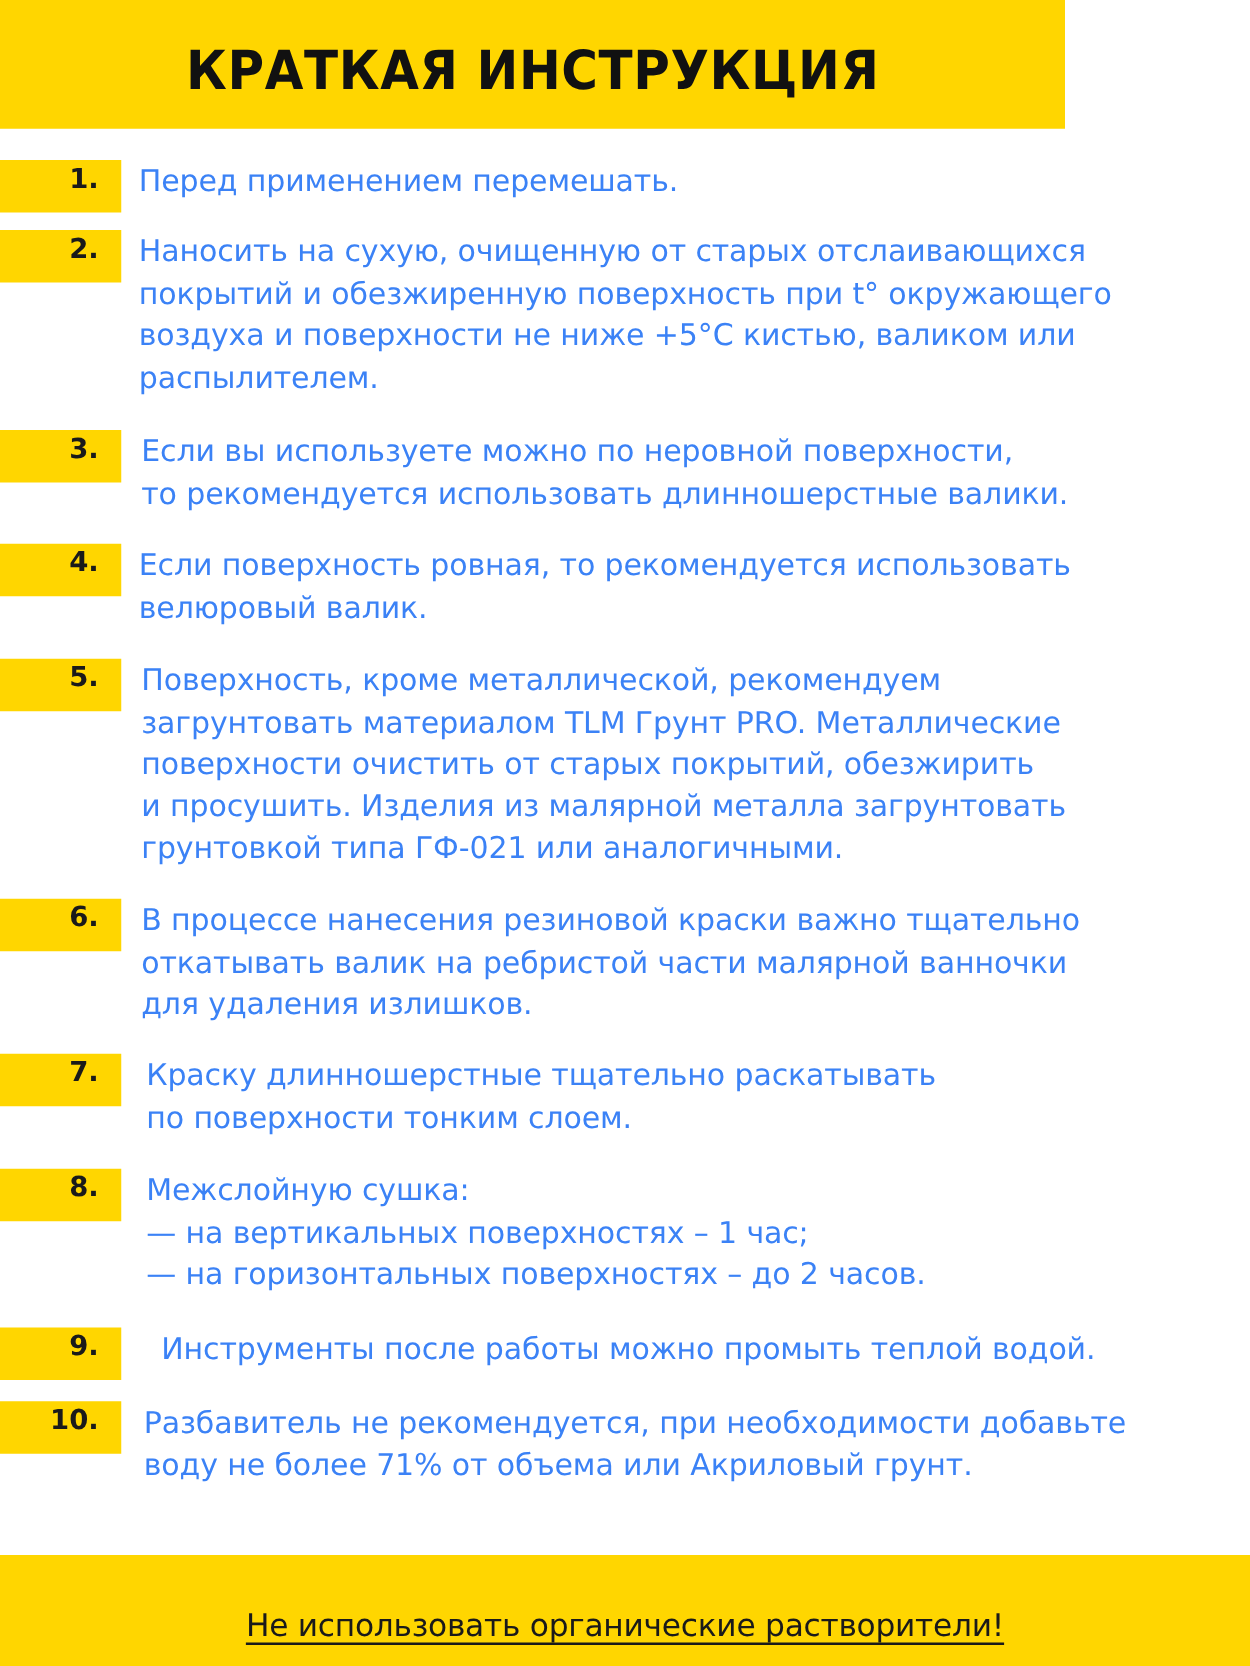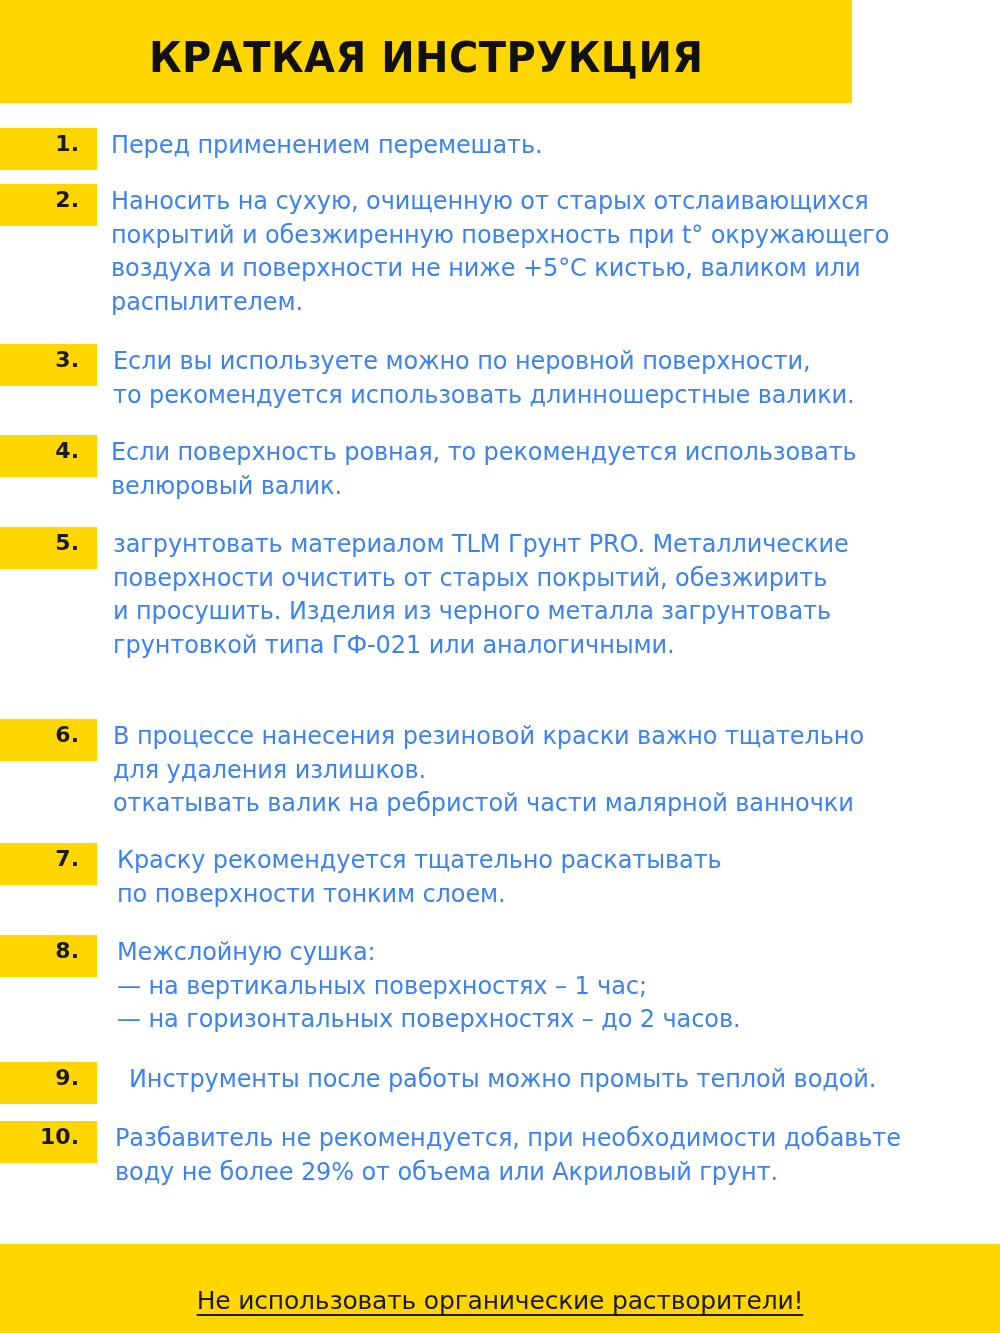--- a/index.html
+++ b/index.html
@@ -139,44 +139,45 @@
     <span class="line">Если поверхность ровная, то рекомендуется использовать</span>
     <span class="line">велюровый валик.</span>
   </div>
 </div>
 
 <div class="item" style="top:527px;">
   <div class="num-tab">
       <span class="num">5.</span>
     </div>
   <div class="item-text" style="left:113px;">
+    <span class="line">Поверхность, кроме металлической, рекомендуем</span>
     <span class="line">загрунтовать материалом TLM Грунт PRO. Металлические</span>
     <span class="line">поверхности очистить от старых покрытий, обезжирить</span>
-    <span class="line">и просушить. Изделия из черного металла загрунтовать</span>
+    <span class="line">и просушить. Изделия из малярной металла загрунтовать</span>
     <span class="line">грунтовкой типа ГФ-021 или аналогичными.</span>
   </div>
 </div>
 
 <div class="item" style="top:719px;">
   <div class="num-tab">
       <span class="num">6.</span>
     </div>
   <div class="item-text" style="left:113px;">
     <span class="line">В процессе нанесения резиновой краски важно тщательно</span>
+    <span class="line">откатывать валик на ребристой части малярной ванночки</span>
     <span class="line">для удаления излишков.</span>
-    <span class="line">откатывать валик на ребристой части малярной ванночки</span>
   </div>
 </div>
 
 <div class="item" style="top:843px;">
   <div class="num-tab">
       <span class="num">7.</span>
     </div>
   <div class="item-text" style="left:117px;">
-    <span class="line">Краску рекомендуется тщательно раскатывать</span>
+    <span class="line">Краску длинношерстные тщательно раскатывать</span>
     <span class="line">по поверхности тонким слоем.</span>
   </div>
 </div>
 
 <div class="item" style="top:935px;">
   <div class="num-tab">
       <span class="num">8.</span>
     </div>
   <div class="item-text" style="left:117px;">
     <span class="line">Межслойную сушка:</span>
@@ -193,19 +194,19 @@
     <span class="line">Инструменты после работы можно промыть теплой водой.</span>
   </div>
 </div>
 
 <div class="item" style="top:1121px;">
   <div class="num-tab">
       <span class="num">10.</span>
     </div>
   <div class="item-text" style="left:115px;">
     <span class="line">Разбавитель не рекомендуется, при необходимости добавьте</span>
-    <span class="line">воду не более 29% от объема или Акриловый грунт.</span>
+    <span class="line">воду не более 71% от объема или Акриловый грунт.</span>
   </div>
 </div>
 
 <div class="footer">
   <div class="footer-text">Не использовать органические растворители!</div>
 </div>
 
 </body></html>

